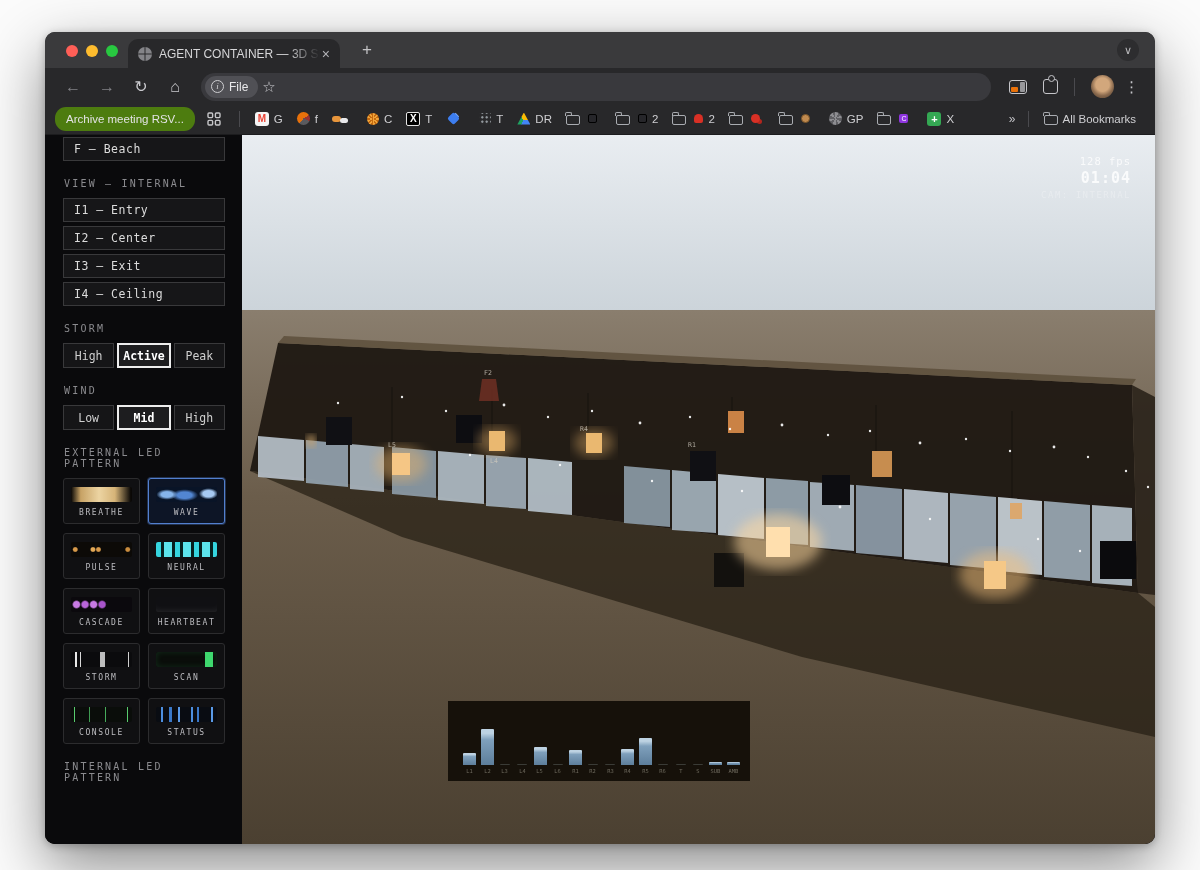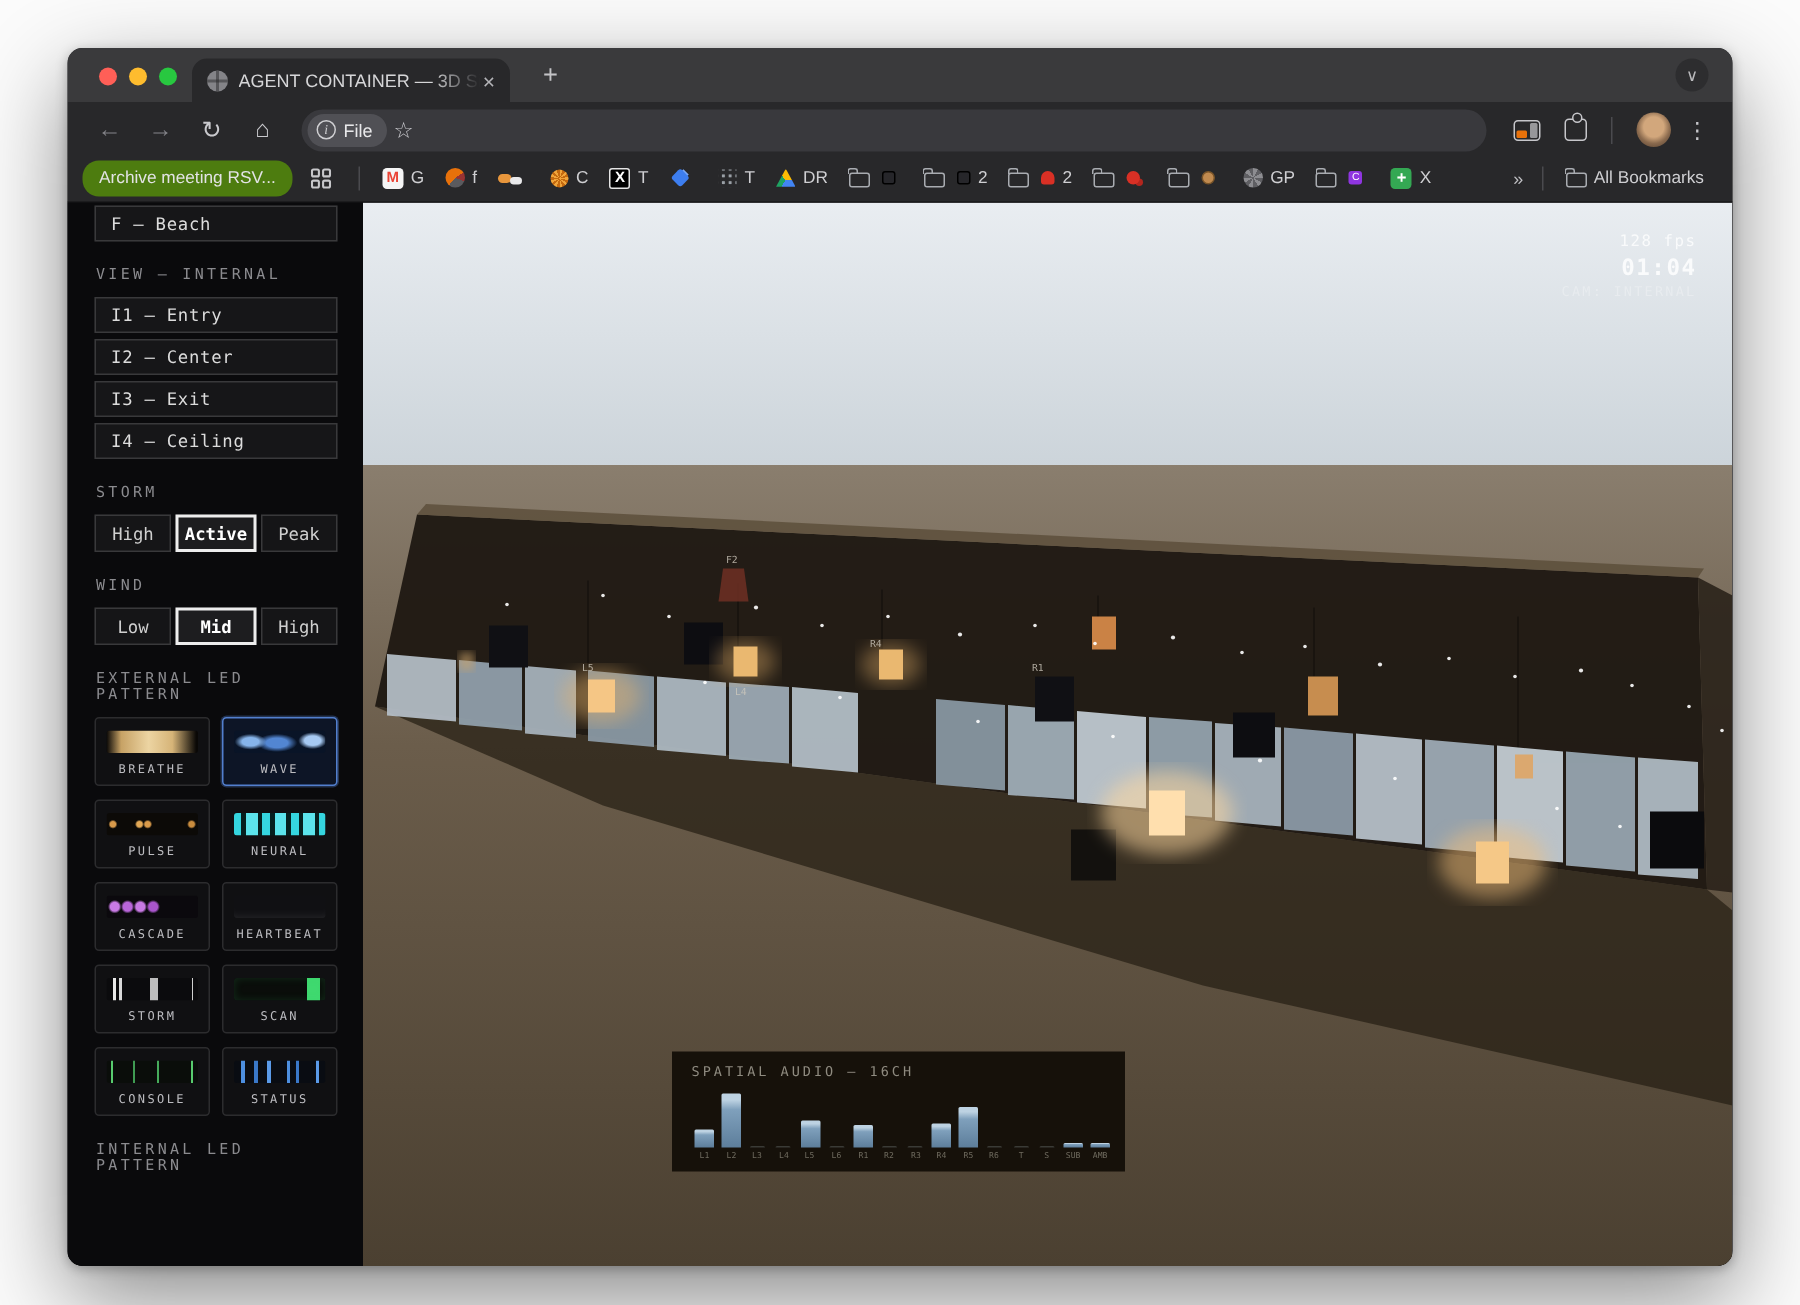--- a/index.html
+++ b/index.html
@@ -492,21 +492,20 @@
         </g>
       </svg>
 
       <div class="hud">
         <div class="hud-fps">128 fps</div>
         <div class="hud-clock">01:04</div>
         <div class="hud-status">CAM: INTERNAL</div>
       </div>
 
       <div class="audio">
-        <div class="audio-title">SPATIAL AUDIO — 16CH</div>
         <div class="audio-bars" id="audio-bars">
             <div class="aslot">
               <div class="abar" style="height: 12.32px;"></div>
               <div class="albl">L1</div>
             </div>
             <div class="aslot">
               <div class="abar" style="height: 36.08px;"></div>
               <div class="albl">L2</div>
             </div>
             <div class="aslot">

